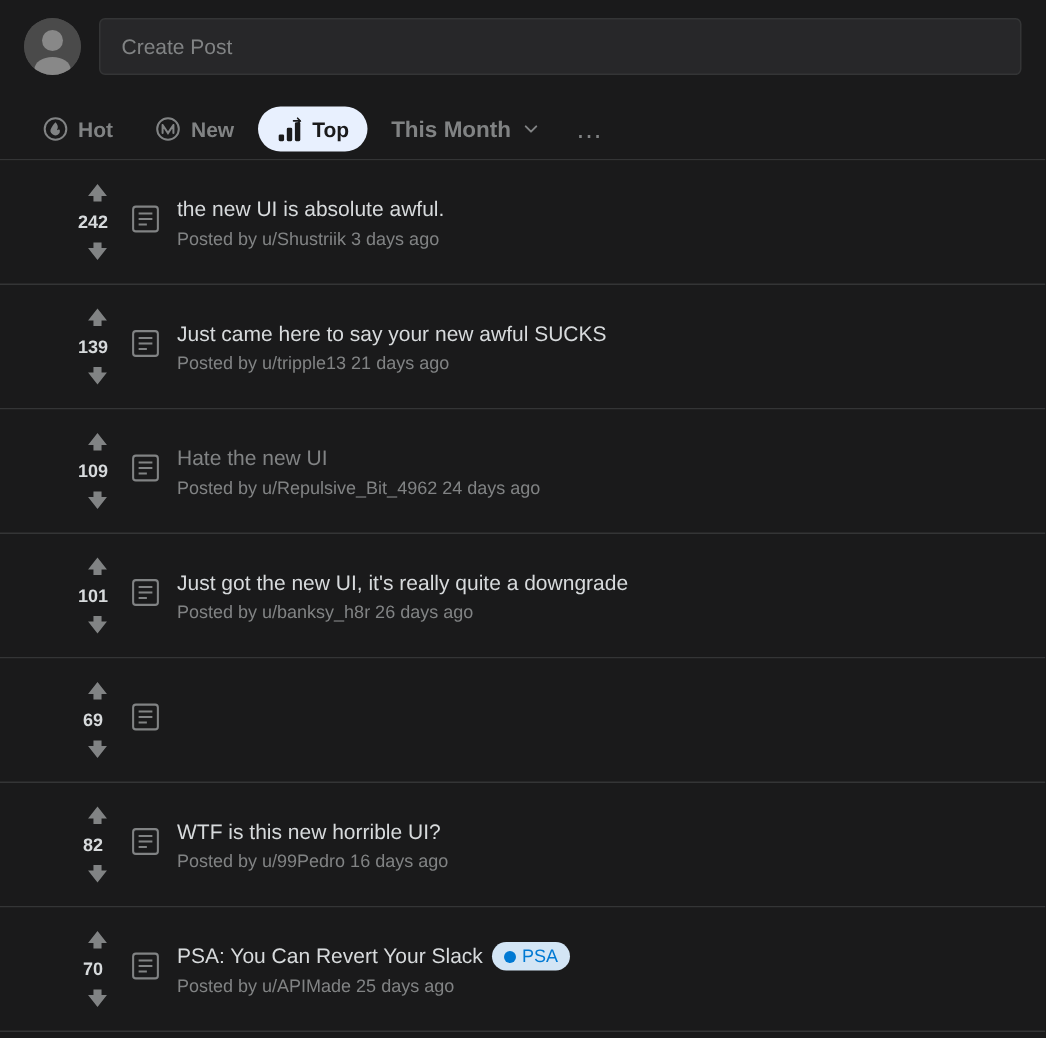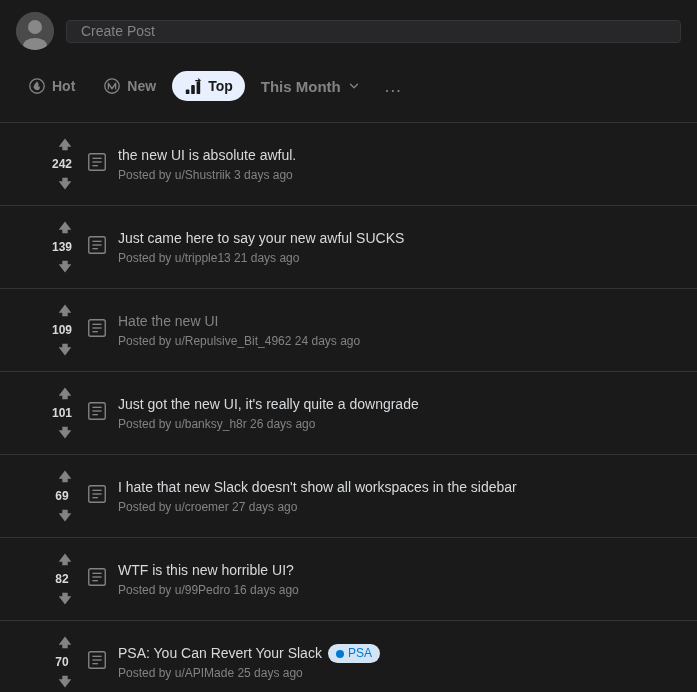--- a/index.html
+++ b/index.html
@@ -32,29 +32,29 @@
     }
     .avatar svg { width: 38px; height: 38px; }
     .create-post-input {
       flex: 1;
       background: #272729;
       border: 1px solid #343536;
       border-radius: 4px;
       color: #818384;
       padding: 8px 14px;
       font-size: 14px;
-      height: 23px;
+      height: 38px;
       display: flex;
       align-items: center;
     }
 
     
     .sort-bar {
       background: #1a1a1b;
-      padding: 8px 16px 20px;
+      padding: 8px 16px 4px;
       display: flex;
       align-items: center;
       gap: 4px;
       border-bottom: 1px solid #343536;
     }
     .sort-btn {
       display: flex;
       align-items: center;
       gap: 6px;
       padding: 6px 12px;
@@ -359,26 +359,20 @@
             <path d="M10 16 L3 7 H7 V3 H13 V7 H17 Z"></path>
           </svg>
         </button>
       </div>
       <div class="post-icon"><svg viewBox="0 0 24 24" fill="none" stroke="#818384" stroke-width="1.5">
           <rect x="3" y="3" width="18" height="18" rx="2"></rect>
           <line x1="7" y1="8" x2="17" y2="8"></line>
           <line x1="7" y1="12" x2="17" y2="12"></line>
           <line x1="7" y1="16" x2="13" y2="16"></line>
         </svg></div>
-      <div class="post-content">
-        <div class="post-title">
-          <span>I hate that new Slack doesn't show all workspaces in the sidebar</span>
-        </div>
-        <div class="post-meta">Posted by u/croemer 27 days ago</div>
-      </div>
     </div>
     <div class="post-row">
       <div class="vote-section">
         <button class="vote-btn">
           <svg viewBox="0 0 20 20" fill="currentColor">
             <path d="M10 4 L17 13 H13 V17 H7 V13 H3 Z"></path>
           </svg>
         </button>
         <span class="vote-count">82</span>
         <button class="vote-btn down">

